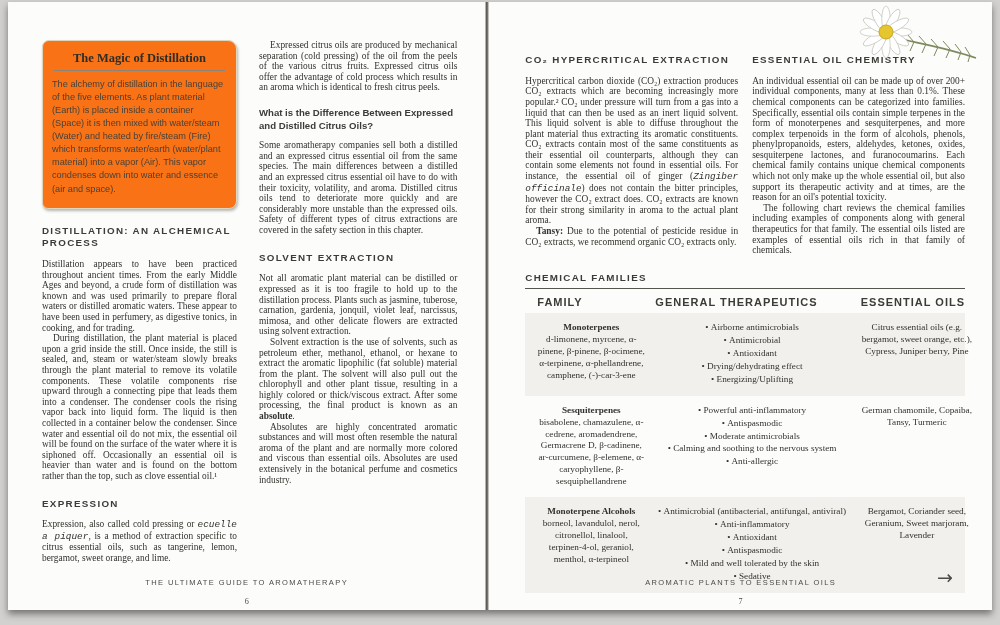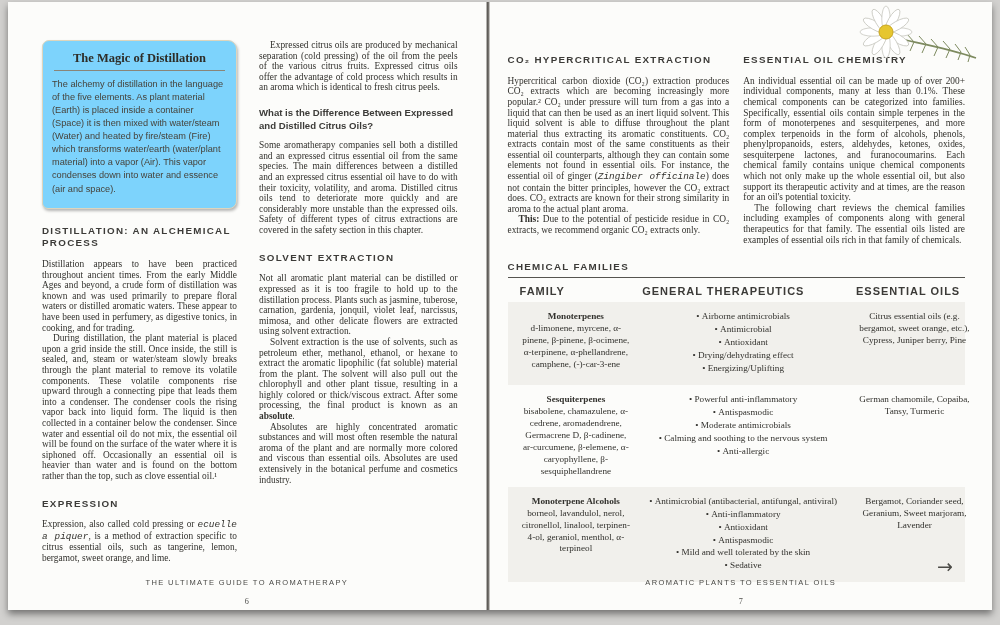--- a/index.html
+++ b/index.html
@@ -2,41 +2,41 @@
 <html><head>
 <meta charset="utf-8">
 <style>
   html,body{margin:0;padding:0;}
   #stage{width:1000px;height:625px;background:#d2d1cf;position:relative;overflow:hidden;
          font-family:"Liberation Serif","DejaVu Serif",serif;color:#32312d;}
   .book{position:absolute;left:8px;top:2px;width:984px;height:608px;display:flex;
         box-shadow:0 4px 7px rgba(0,0,0,0.45);}
   .page{background:#fcfcfa;position:relative;box-sizing:border-box;}
   .page.left{width:489px;padding:38px 28px 0 34px;}
-  .page.right{width:515px;padding:38px 27px 0 18px;}
+  .page.right{width:515px;padding:38px 27px 0 36px;}
   .gutter{width:4px;background:linear-gradient(to right,#dedddb,#57544f 40%,#6e6b66 60%,#e8e7e5);}
 
   .cols{display:flex;gap:22px;}
   .page.right .cols{gap:14px;margin-top:14px;}
   .colA{width:195px;}
   .colB{flex:1;min-width:0;}
   .page.right .colA,.page.right .colB{flex:1;width:auto;min-width:0;}
 
   p.body{font-size:9.4px;line-height:10.6px;margin:0;text-align:justify;}
   p.body.indent{text-indent:11px;}
   .sechead{font-family:"Liberation Sans","DejaVu Sans",sans-serif;font-size:9.8px;font-weight:600;
            letter-spacing:1.3px;color:#3c3b38;line-height:1.3;margin:0 0 9px 0;}
   .subhead{font-family:"Liberation Sans","DejaVu Sans",sans-serif;font-size:9.6px;font-weight:700;
            color:#3c3b38;line-height:1.32;margin:14px 0 8px 0;}
   .mt{margin-top:16px;}
   .ital{font-style:italic;font-family:Liberation Mono, monospace;}
   .bold{font-weight:700;}
 
   
-  .magic-box{background:#7dd3fc;border:1px solid #ddd5bd;border-radius:7px 9px 8px 6px;
+  .magic-box{background:#f97316;border:1px solid #ddd5bd;border-radius:7px 9px 8px 6px;
              box-shadow:1px 2px 3px rgba(0,0,0,0.28);padding:10px 9px 12px 9px;margin-bottom:16px;}
   .magic-title{font-size:12.5px;font-weight:700;text-align:center;color:#2e2d28;
                padding-bottom:4px;margin:0 2px 7px 2px;border-bottom:1px solid #8a8578;}
   .magic-body{font-family:"Liberation Sans","DejaVu Sans",sans-serif;font-size:9.2px;
               line-height:1.42;color:#46423a;margin:0;}
 
   
   .footer{position:absolute;left:0;right:0;bottom:23px;text-align:center;
           font-family:"Liberation Sans","DejaVu Sans",sans-serif;font-size:7.5px;
           letter-spacing:1.4px;color:#4a4a47;}
@@ -129,21 +129,21 @@
             <ellipse transform="rotate(330)" cx="13" cy="0" rx="13" ry="4.2"></ellipse>
           </g>
           <circle cx="0" cy="0" r="7" fill="#e6c62f" stroke="#c8a51e" stroke-width="1"></circle>
         </g>
       </svg>
 
       <div class="cols">
         <div class="colA">
           <h3 class="sechead">CO₂ HYPERCRITICAL EXTRACTION</h3>
           <p class="body"><span>Hypercritical carbon dioxide (CO₂) extraction produces CO₂ extracts which are becoming increasingly more popular.² CO₂ under pressure will turn from a gas into a liquid that can then be used as an inert liquid solvent. This liquid solvent is able to diffuse throughout the plant material thus extracting its aromatic constituents. CO₂ extracts contain most of the same constituents as their essential oil counterparts, although they can contain some elements not found in essential oils. For instance, the essential oil of ginger (</span><span class="ital">Zingiber officinale</span><span>) does not contain the bitter principles, however the CO₂ extract does. CO₂ extracts are known for their strong similarity in aroma to the actual plant aroma.</span></p>
-          <p class="body indent"><span class="bold">This:</span><span> Due to the potential of pesticide residue in CO₂ extracts, we recommend organic CO₂ extracts only.</span></p>
+          <p class="body indent"><span class="bold">Tansy:</span><span> Due to the potential of pesticide residue in CO₂ extracts, we recommend organic CO₂ extracts only.</span></p>
         </div>
         <div class="colB">
           <h3 class="sechead">ESSENTIAL OIL CHEMISTRY</h3>
           <p class="body">An individual essential oil can be made up of over 200+ individual components, many at less than 0.1%. These chemical components can be categorized into families. Specifically, essential oils contain simple terpenes in the form of monoterpenes and sesquiterpenes, and more complex terpenoids in the form of alcohols, phenols, phenylpropanoids, esters, aldehydes, ketones, oxides, sesquiterpene lactones, and furanocoumarins. Each chemical family contains unique chemical components which not only make up the whole essential oil, but also support its therapeutic activity and at times, are the reason for an oil's potential toxicity.</p>
           <p class="body indent">The following chart reviews the chemical families including examples of components along with general therapeutics for that family. The essential oils listed are examples of essential oils rich in that family of chemicals.</p>
         </div>
       </div>
 
       <div class="chemtable">
         <div class="table-title">CHEMICAL FAMILIES</div>

